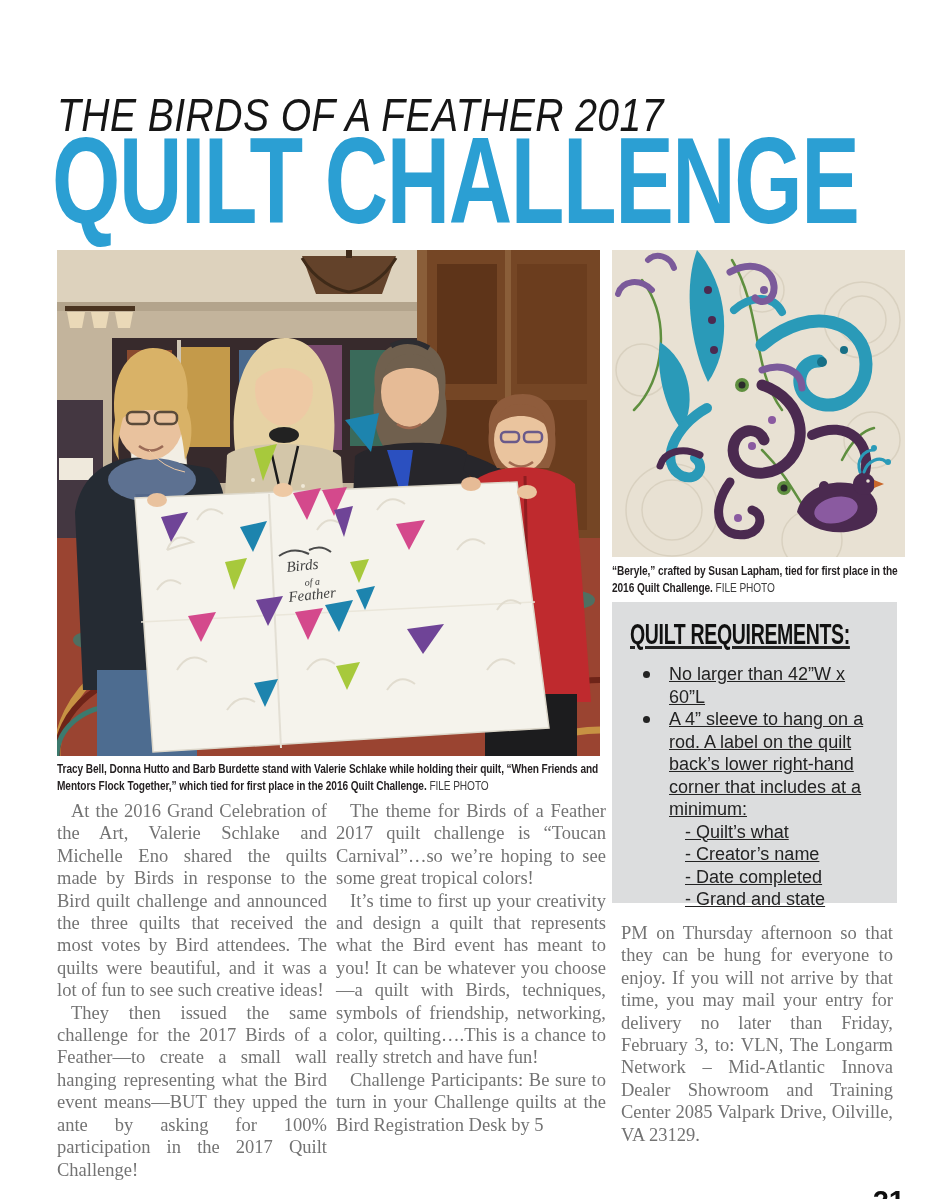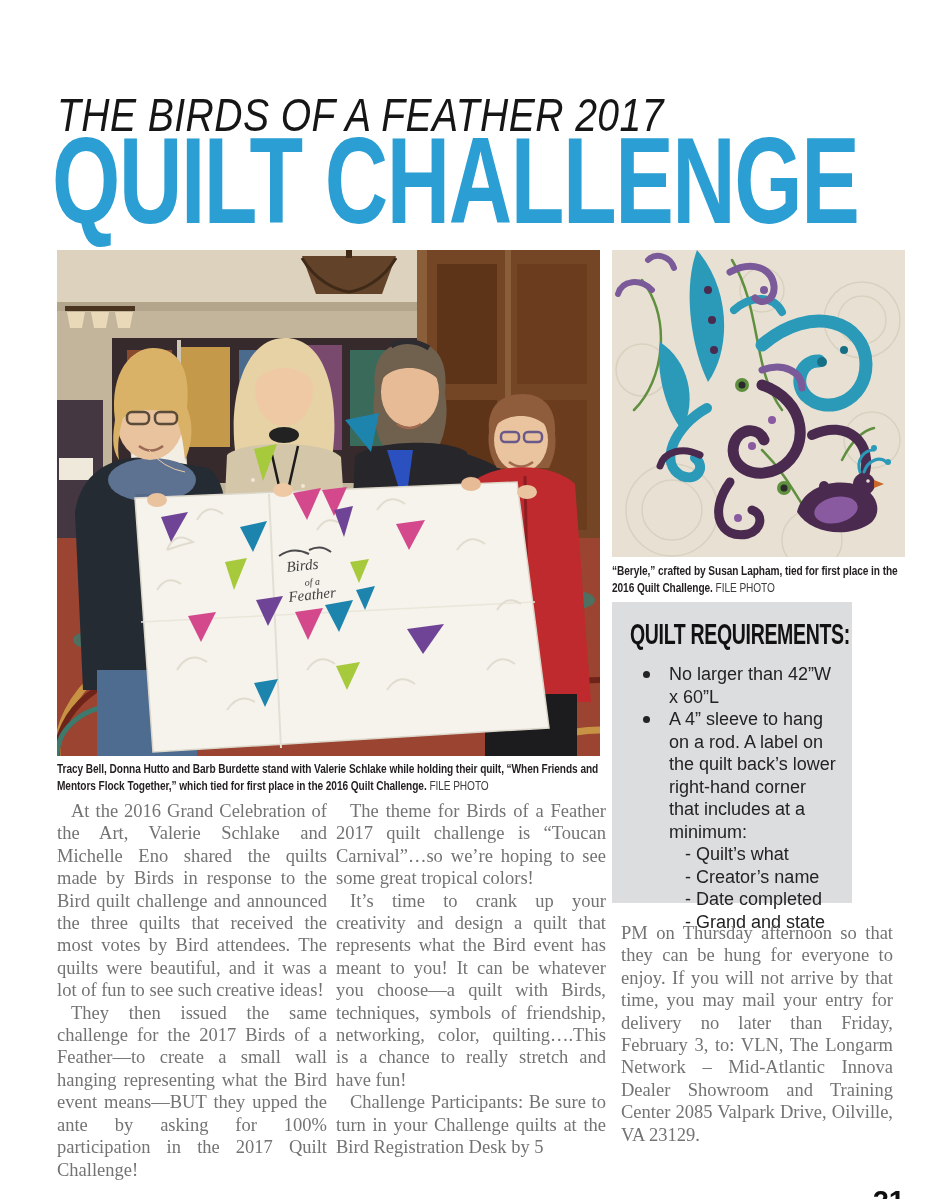--- a/index.html
+++ b/index.html
@@ -34,23 +34,23 @@
     position:absolute;
     font-family:"Liberation Sans", sans-serif; font-weight:700;
     font-size:13.5px; line-height:17px; color:#231f20;
     transform:scaleX(.75); transform-origin:left top; letter-spacing:-.1px;
   }
   .caption-left  { left:57px;  top:760px; width:724px; }
   .caption-right { left:612px; top:562px; width:390px; }
   .caption .credit { font-weight:400; color:#3d3d3d; }
   
   .req-box {
-    position:absolute; left:612px; top:602px; width:240px; height:301px;
+    position:absolute; left:612px; top:602px; width:285px; height:301px;
     background:#dcddde; padding:15px 14px 0 18px;
-    font-family:"Liberation Sans", sans-serif; color:#232323;
+    font-family:"Liberation Sans", sans-serif; color:#232323;text-decoration:underline;
   }
   .req-box h2 {
     font-size:30px; font-weight:700; letter-spacing:-.5px; color:#111;
     white-space:nowrap; transform:scaleX(.65); transform-origin:left top;
     margin-bottom:12px;
   }
   .req-list { list-style:none; font-size:18px; line-height:22.5px; }
   .req-list li { display:flex; align-items:flex-start; }
   .bullet-dot {
     flex:none; width:7px; height:7px; border-radius:50%;
@@ -347,21 +347,21 @@
       </li>
     </ul>
   </aside>
 
   <div class="col col1">
     <p class="indent">At the 2016 Grand Celebration of the Art, Valerie Schlake and Michelle Eno shared the quilts made by Birds in response to the Bird quilt challenge and announced the three quilts that received the most votes by Bird attendees. The quilts were beautiful, and it was a lot of fun to see such creative ideas!</p>
     <p class="indent">They then issued the same challenge for the 2017 Birds of a Feather—to create a small wall hanging representing what the Bird event means—BUT they upped the ante by asking for 100% participation in the 2017 Quilt Challenge!</p>
   </div>
   <div class="col col2">
     <p class="indent">The theme for Birds of a Feather 2017 quilt challenge is “Toucan Carnival”…so we’re hoping to see some great tropical colors!</p>
-    <p class="indent">It’s time to crank up your creativity and design a quilt that represents what the Bird event has meant to you! It can be whatever you choose—a quilt with Birds, techniques, symbols of friendship, networking, color, quilting….This is a chance to really stretch and have fun!</p>
+    <p class="indent">It’s time to first up your creativity and design a quilt that represents what the Bird event has meant to you! It can be whatever you choose—a quilt with Birds, techniques, symbols of friendship, networking, color, quilting….This is a chance to really stretch and have fun!</p>
     <p class="indent">Challenge Participants: Be sure to turn in your Challenge quilts at the Bird Registration Desk by 5</p>
   </div>
   <div class="col col3">
     <p>PM on Thursday afternoon so that they can be hung for everyone to enjoy. If you will not arrive by that time, you may mail your entry for delivery no later than Friday, February 3, to: VLN, The Longarm Network – Mid-Atlantic Innova Dealer Showroom and Training Center 2085 Valpark Drive, Oilville, VA 23129.</p>
   </div>
 
   <div class="footer">
     <span class="footer-text">Birds of a Feather 2017 | The Longarm Network</span>
     <span class="page-num">21</span>
   </div>

